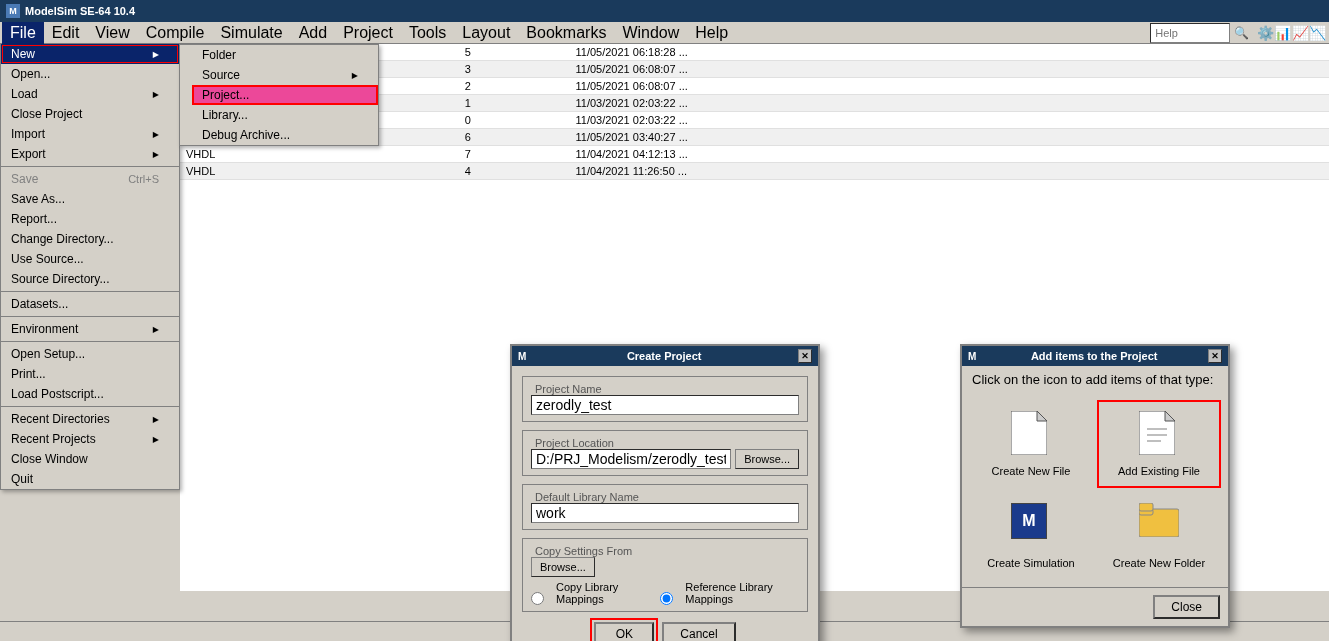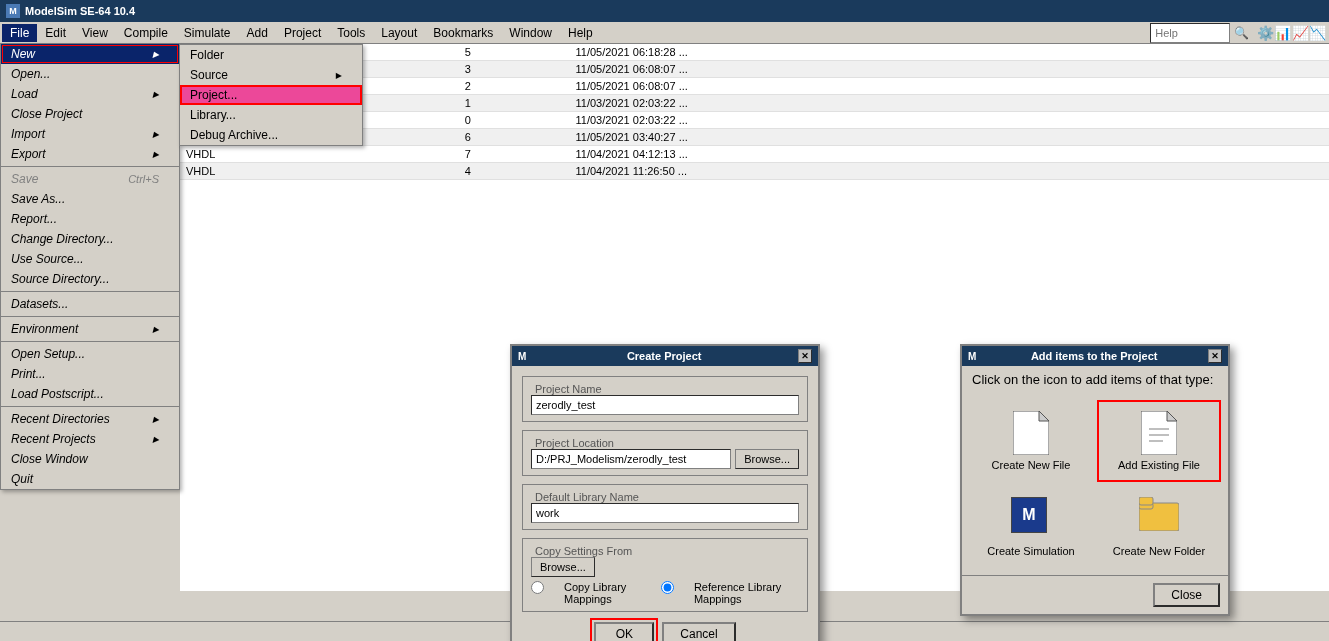--- a/index.html
+++ b/index.html
@@ -42,21 +42,21 @@
       background: #d4d0c8;
       height: 22px;
       display: flex;
       align-items: center;
       border-bottom: 1px solid #808080;
       padding: 0 2px;
     }
     .menu-item {
       padding: 2px 8px;
       cursor: pointer;
-      font-size: 12px;
+      font-size: 16px;
       color: #000;
     }
     .menu-item:hover, .menu-item.active {
       background: #0a246a;
       color: white;
     }
     .menu-item.active {
       background: #0a246a;
       color: white;
     }
@@ -86,21 +86,20 @@
     .dropdown-menu {
       position: absolute;
       left: 0;
       top: 0;
       background: #d4d0c8;
       border: 1px solid #808080;
       border-top: none;
       width: 180px;
       z-index: 100;
       box-shadow: 2px 2px 4px rgba(0,0,0,0.3);
-      font-style: italic;
     }
     .dropdown-item {
       padding: 3px 20px 3px 10px;
       cursor: pointer;
       font-size: 12px;
       display: flex;
       align-items: center;
       justify-content: space-between;
     }
     .dropdown-item:hover, .dropdown-item.highlighted {
@@ -129,23 +128,24 @@
       margin-left: 20px;
     }
 
     
     .submenu {
       position: absolute;
       left: 180px;
       top: 0;
       background: #d4d0c8;
       border: 1px solid #808080;
-      width: 184px;
+      width: 200px;
       z-index: 101;
       box-shadow: 2px 2px 4px rgba(0,0,0,0.3);
+      padding-left: 12px;
     }
     .submenu-item {
       padding: 3px 20px 3px 10px;
       cursor: pointer;
       font-size: 12px;
       display: flex;
       align-items: center;
       justify-content: space-between;
     }
     .submenu-item.project-highlighted {
@@ -234,21 +234,21 @@
     .form-row {
       display: flex;
       align-items: center;
       gap: 4px;
     }
     .form-input {
       flex: 1;
       height: 20px;
       border: 1px inset #808080;
       background: white;
-      font-size: 11px;
+      font-size: 14px;
       padding: 0 4px;
     }
     .form-fieldset {
       border: 1px solid #808080;
       padding: 6px 8px;
       margin-bottom: 8px;
       background: #d4d0c8;
     }
     .form-fieldset legend {
       font-size: 11px;
@@ -265,22 +265,22 @@
       white-space: nowrap;
     }
     .radio-group {
       display: flex;
       gap: 12px;
       align-items: center;
       margin-top: 4px;
     }
     .radio-label {
       display: flex;
-      align-items: flex-start;
-      gap: 20px;
+      align-items: flex-end;
+      gap: 12px;
       font-size: 11px;
       cursor: pointer;
     }
     .modal-buttons {
       display: flex;
       justify-content: center;
       gap: 8px;
       margin-top: 10px;
     }
     .modal-btn {
@@ -305,24 +305,24 @@
     .add-items-grid {
       display: grid;
       grid-template-columns: 1fr 1fr;
       gap: 10px;
       padding: 10px;
     }
     .add-item-btn {
       display: flex;
       flex-direction: column;
       align-items: center;
+      gap: 6px;
       cursor: pointer;
       padding: 8px;
       font-size: 11px;
-      text-align: center;
       background: none;
       border: none;
     }
     .add-item-btn.highlighted {
       outline: 2px solid red;
       outline-offset: 1px;
     }
     .add-item-icon {
       width: 40px;
       height: 48px;

